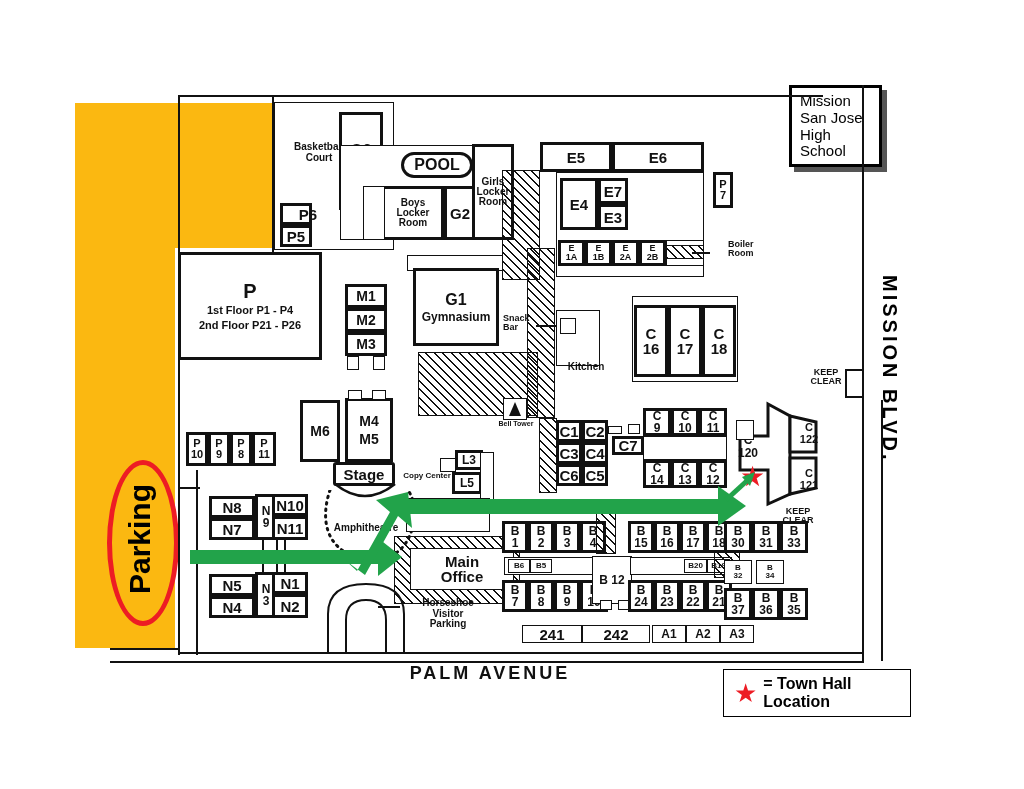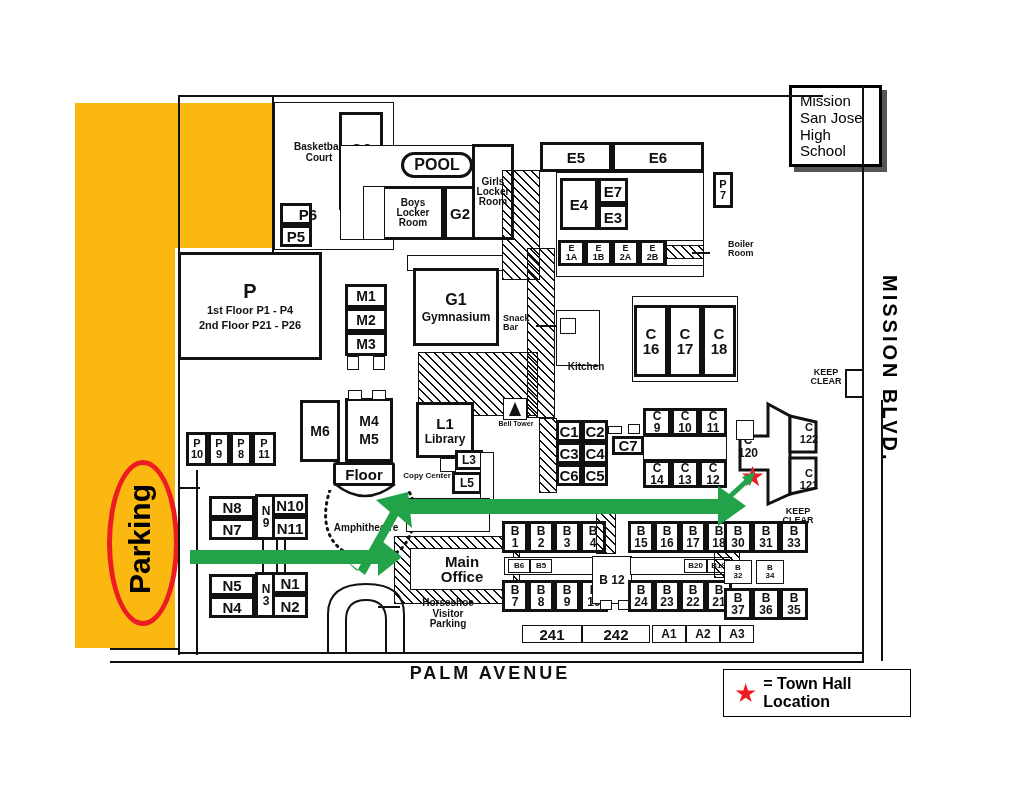--- a/index.html
+++ b/index.html
@@ -194,34 +194,30 @@
     </div>
   <div class="plain nofill" style="left:632px;top:296px;width:106px;height:86px;"></div>
 
   <div class="box heavy t14" style="left:300px;top:400px;width:40px;height:62px;">M6</div>
   <div class="box heavy" style="left:345px;top:398px;width:48px;height:64px;flex-direction:column;gap:4px;">
     <span class="t14">M4</span>
     <span class="t14">M5</span>
   </div>
   <div class="plain" style="left:348px;top:390px;width:14px;height:10px;"></div>
   <div class="plain" style="left:372px;top:390px;width:14px;height:10px;"></div>
-  <div class="box heavy t13" style="left:333px;top:462px;width:62px;height:24px;border-radius:3px;">Floor</div>
+  <div class="box heavy t13" style="left:333px;top:462px;width:62px;height:24px;border-radius:3px;">Stage</div>
   <svg width="80" height="24" style="left:325px;top:484px;">
     <path d="M10,0 Q40,24 70,0" fill="none" stroke="#111" stroke-width="2.5"></path>
   </svg>
 
   <svg width="130" height="90" style="left:318px;top:490px;">
     <path d="M12,0 C2,30 8,58 40,68 C70,76 92,60 96,30 C98,16 94,6 90,0" fill="none" stroke="#111" stroke-width="3" stroke-dasharray="1.5,5" stroke-linecap="round"></path>
   </svg>
   <div class="lbl t10" style="left:326px;top:523px;width:80px;">Amphitheatre</div>
 
-  <div class="box heavy" style="left:416px;top:402px;width:58px;height:56px;flex-direction:column;gap:2px;">
-    <span class="t15">L1</span>
-    <span class="t12">Library</span>
-  </div>
   <div class="box heavy t12" style="left:455px;top:450px;width:28px;height:20px;">L3</div>
   <div class="box heavy t12" style="left:452px;top:472px;width:30px;height:22px;">L5</div>
   <div class="lbl t8" style="left:402px;top:472px;width:50px;">Copy Center</div>
   <div class="plain" style="left:440px;top:458px;width:16px;height:14px;"></div>
   <div class="plain" style="left:480px;top:452px;width:14px;height:54px;"></div>
 
   <div class="box heavy t13" style="left:556px;top:420px;width:26px;height:22px;">C1</div>
   <div class="box heavy t13" style="left:582px;top:420px;width:26px;height:22px;">C2</div>
   <div class="box heavy t13" style="left:556px;top:442px;width:26px;height:22px;">C3</div>
   <div class="box heavy t13" style="left:582px;top:442px;width:26px;height:22px;">C4</div>

